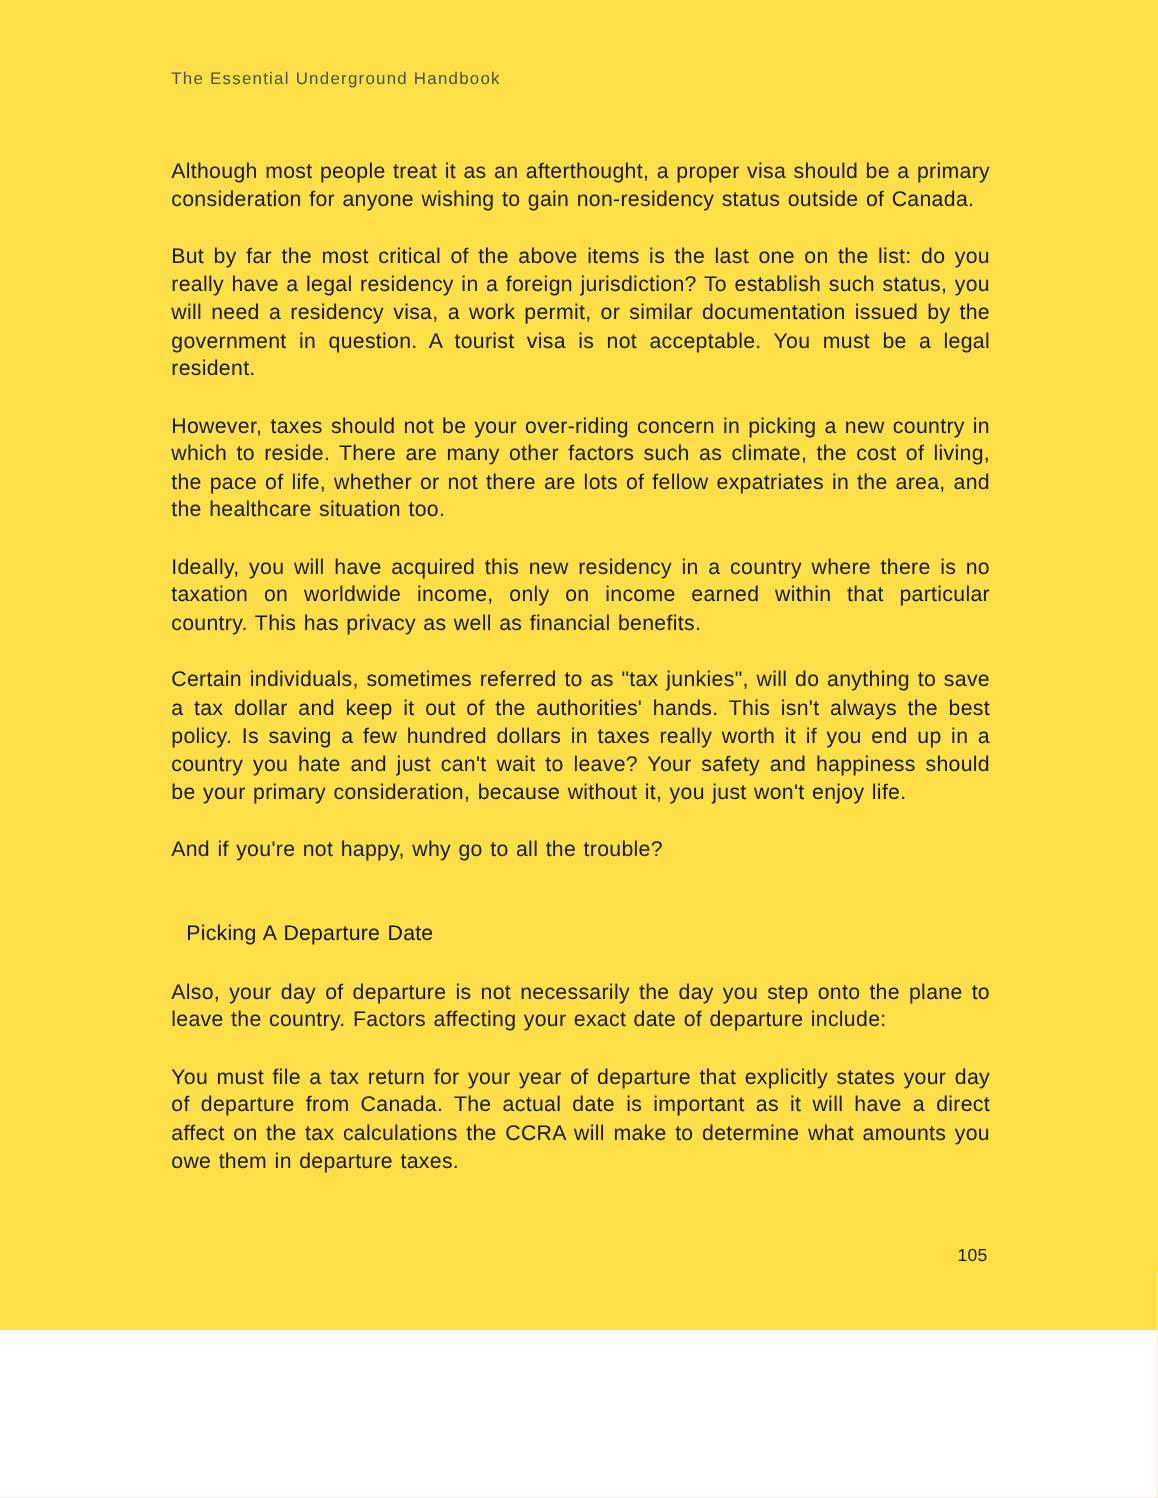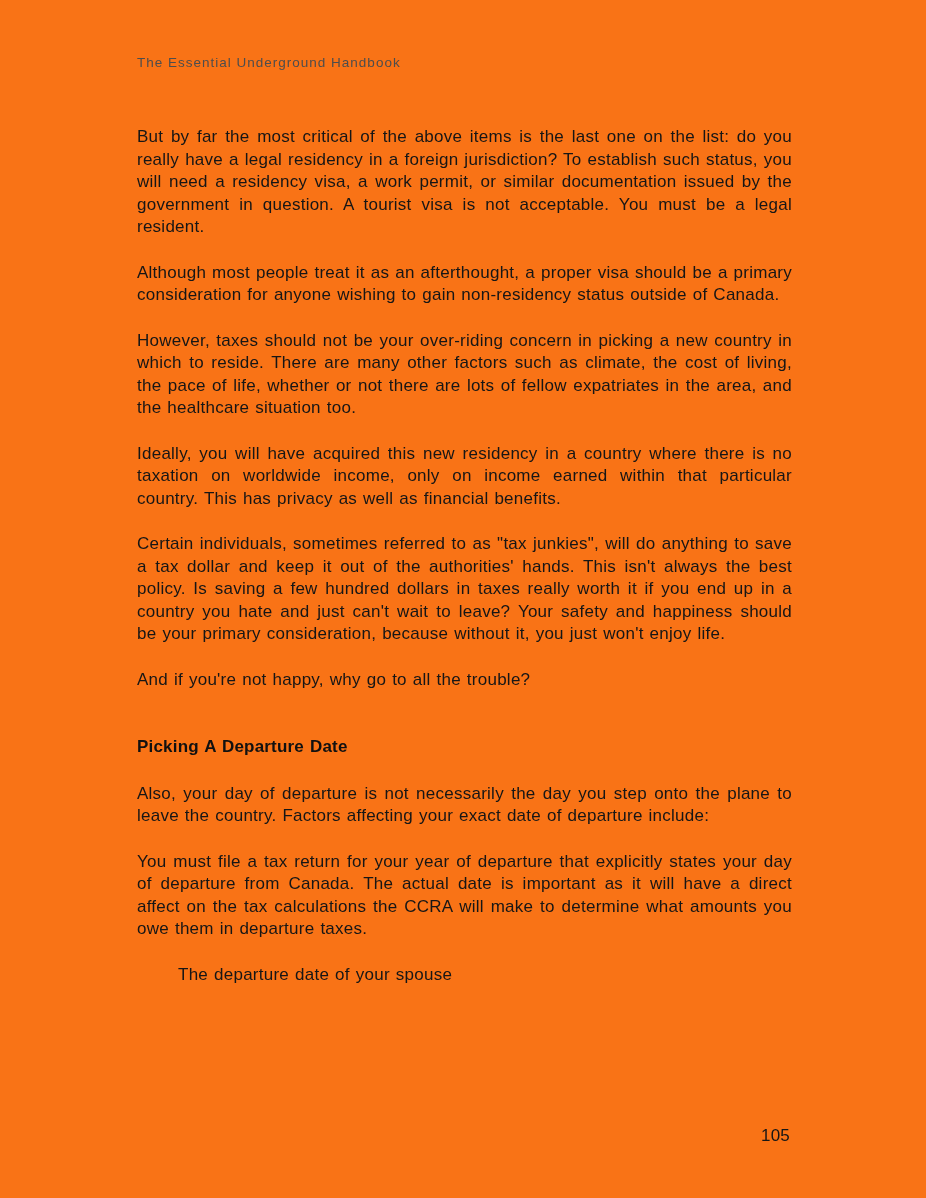--- a/index.html
+++ b/index.html
@@ -4,22 +4,22 @@
 <style>
   * { box-sizing: border-box; }
   html, body {
     margin: 0;
     padding: 0;
     background: #ffffff;
   }
   .page {
     position: relative;
     width: 926px;
-    height: 1198px;
-    background: #f97316;
+    height: 1064px;
+    background: #fde047;
     font-family: "Liberation Sans", sans-serif;
     color: #1c1c1c;
     overflow: hidden;
   }
   .running-header {
     position: absolute;
     left: 137px;
     top: 55px;
     font-size: 13.5px;
     letter-spacing: 1px;
@@ -36,66 +36,65 @@
     word-spacing: 1px;
     text-align: justify;
     text-justify: inter-word;
     color: #161616;
   }
   .body-text p {
     margin: 0 0 23px 0;
   }
   .section-heading {
     font-size: 17px;
-    font-weight: bold;
-    margin: 45px 0 24px 0;
+    font-weight: normal;
+    margin: 45px 0 24px 12px;
     letter-spacing: 0.2px;
     color: #111111;
   }
   .list-item {
     margin: 0 0 23px 41px !important;
     text-align: left;
   }
   .page-number {
     position: absolute;
     right: 136px;
     bottom: 52px;
-    font-size: 17px;
+    font-size: 14px;
     letter-spacing: 0.2px;
     color: #161616;
     text-align: center;
   }
 </style>
 </head>
 <body>
 
 <div class="page">
 
   <div class="running-header">The Essential Underground Handbook</div>
 
   <main class="body-text">
 
+    <p>Although most people treat it as an afterthought, a proper visa should be a primary consideration for anyone wishing to gain non-residency status outside of Canada.</p>
+
     <p>But by far the most critical of the above items is the last one on the list: do you really have a legal residency in a foreign jurisdiction? To establish such status, you will need a residency visa, a work permit, or similar documentation issued by the government in question. A tourist visa is not acceptable. You must be a legal resident.</p>
-
-    <p>Although most people treat it as an afterthought, a proper visa should be a primary consideration for anyone wishing to gain non-residency status outside of Canada.</p>
 
     <p>However, taxes should not be your over-riding concern in picking a new country in which to reside. There are many other factors such as climate, the cost of living, the pace of life, whether or not there are lots of fellow expatriates in the area, and the healthcare situation too.</p>
 
     <p>Ideally, you will have acquired this new residency in a country where there is no taxation on worldwide income, only on income earned within that particular country. This has privacy as well as financial benefits.</p>
 
     <p>Certain individuals, sometimes referred to as "tax junkies", will do anything to save a tax dollar and keep it out of the authorities' hands. This isn't always the best policy. Is saving a few hundred dollars in taxes really worth it if you end up in a country you hate and just can't wait to leave? Your safety and happiness should be your primary consideration, because without it, you just won't enjoy life.</p>
 
     <p>And if you're not happy, why go to all the trouble?</p>
 
     <h2 class="section-heading">Picking A Departure Date</h2>
 
     <p>Also, your day of departure is not necessarily the day you step onto the plane to leave the country. Factors affecting your exact date of departure include:</p>
 
     <p>You must file a tax return for your year of departure that explicitly states your day of departure from Canada. The actual date is important as it will have a direct affect on the tax calculations the CCRA will make to determine what amounts you owe them in departure taxes.</p>
 
-    <p class="list-item">The departure date of your spouse</p>
 
 
   </main>
 
   <div class="page-number">105</div>
 
 </div>
 
 </body></html>

